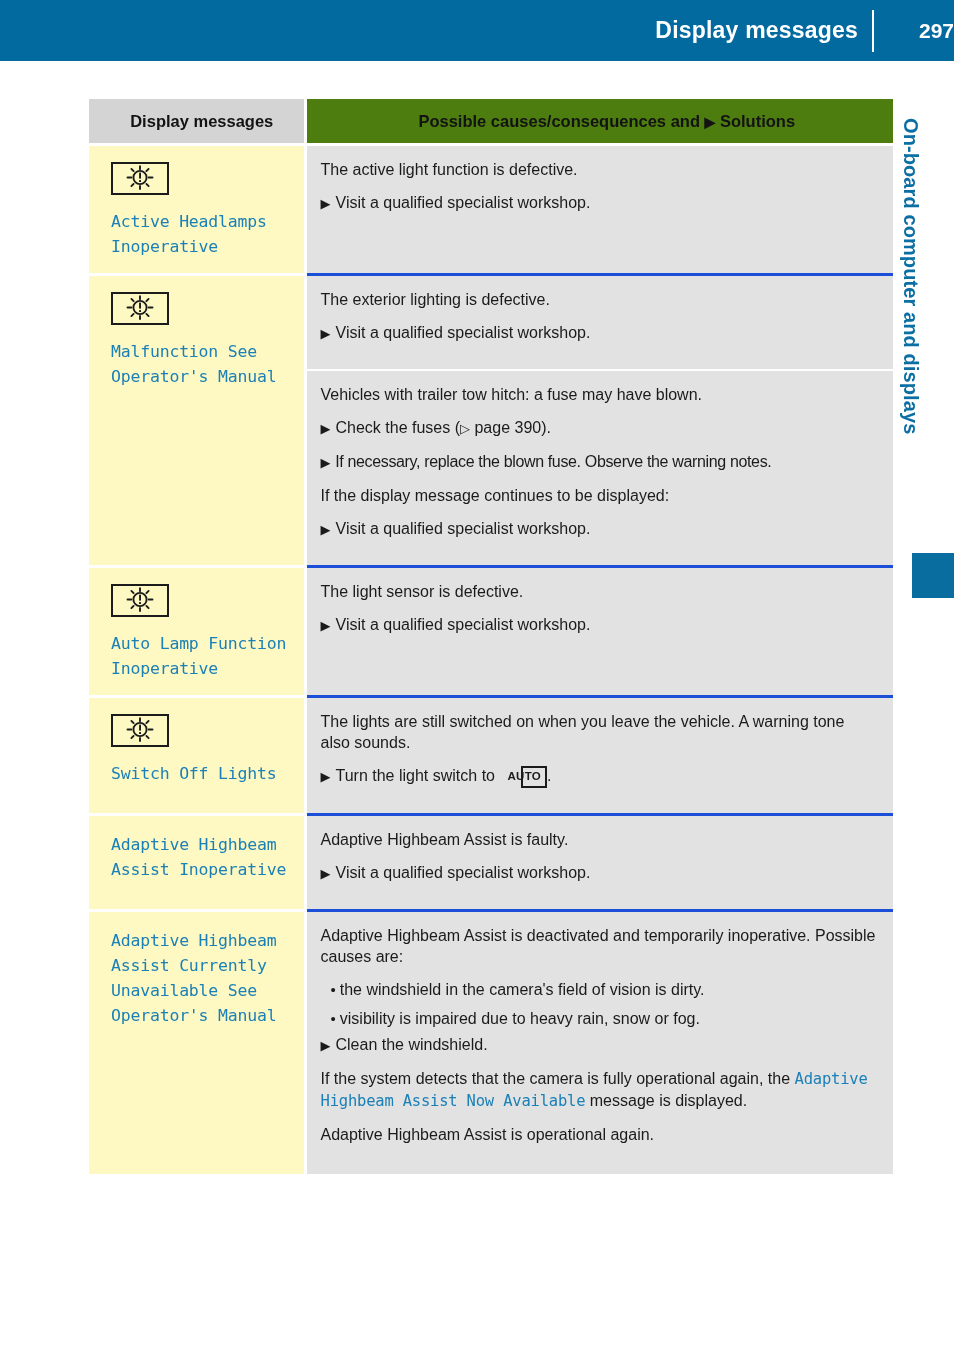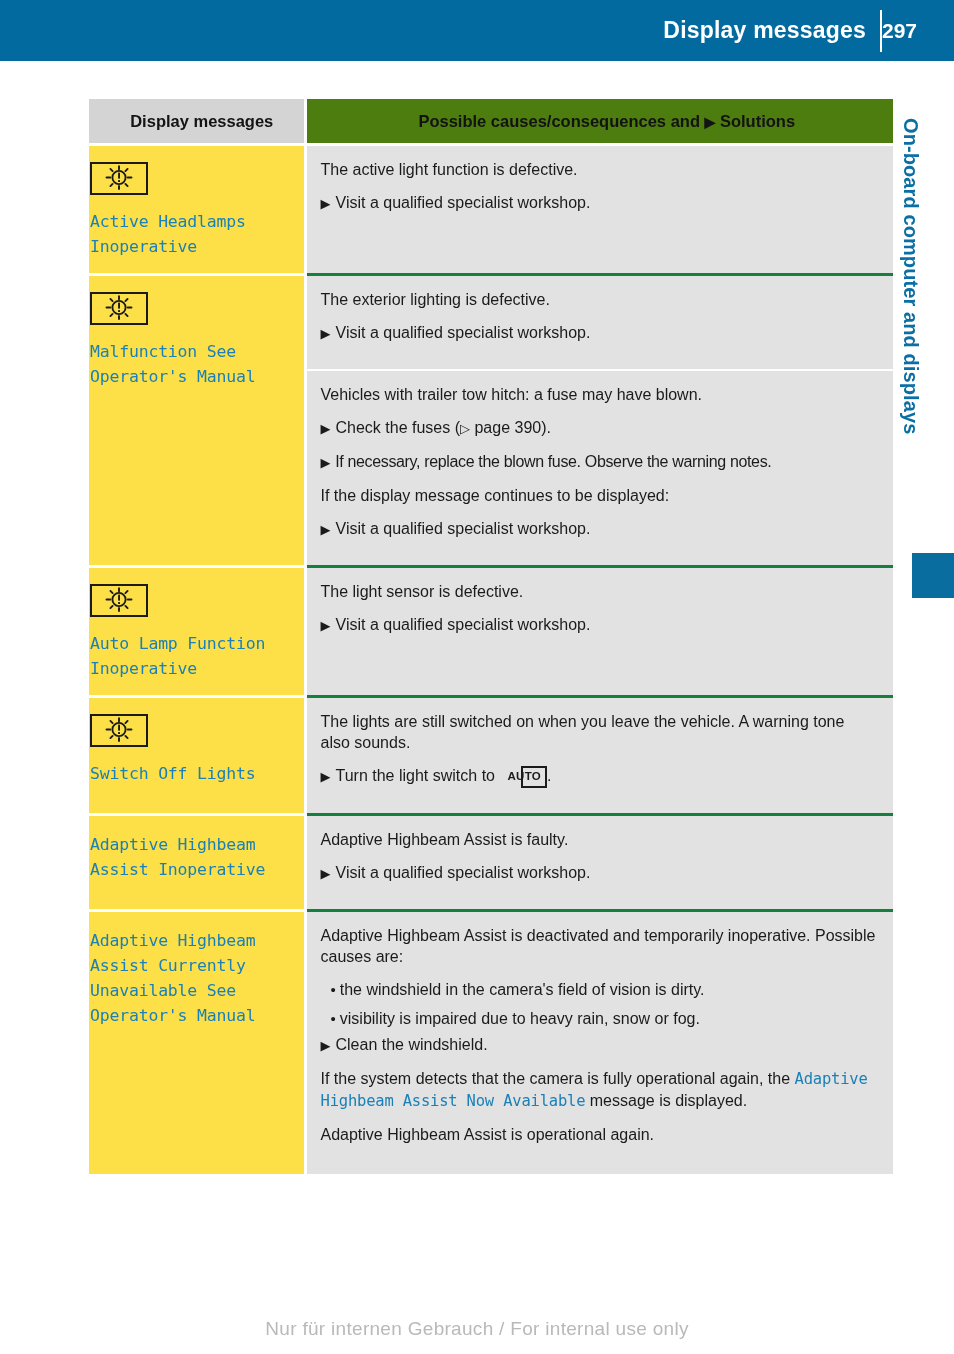--- a/index.html
+++ b/index.html
@@ -25,21 +25,21 @@
     font-weight: bold;
     letter-spacing: .2px;
     padding-right: 14px;
     line-height: 1;
   }
   .header-sep {
     width: 2px; height: 42px; background: #ffffff;
   }
   .header-page {
     color: #ffffff; font-size: 21px; font-weight: bold;
-    width: 72px; text-align: left; line-height: 1;
+    width: 80px; text-align: right; line-height: 1;
   }
 
   
   .side-label {
     position: absolute;
     top: 118px;
     left: 888px;
     width: 430px;
     height: 46px;
     color: #0b6fa4;
@@ -79,31 +79,31 @@
     border-bottom: 3px solid #ffffff;
   }
   .th-cell.right {
     background: #4d7c0f;
     border-left: 3px solid #ffffff;
     padding-left: 14px;
   }
   .th-cell .tri { font-size: 14px; }
 
   td.msgcell {
-    background: #fde047;
+    background: #fef9c3;
     vertical-align: top;
-    padding: 16px 8px 14px 1px;
+    padding: 16px 8px 14px 22px;
     border-bottom: 3px solid #ffffff;
   }
   td.descell {
     background: #e2e2e2;
     vertical-align: top;
     padding: 13px 16px 13px 14px;
     border-left: 3px solid #ffffff;
-    border-bottom: 3px solid #15803d;
+    border-bottom: 3px solid #1d4ed8;
   }
   td.descell.subrow { border-bottom: 2px solid #ffffff; }
   td.descell.nobottom { border-bottom: none; }
   td.msgcell.nobottom { border-bottom: none; }
 
   .lamp-icon {
     width: 58px; height: 33px;
     border: 2px solid #1b1b1b;
     display: block;
     margin-bottom: 14px;
@@ -348,15 +348,14 @@
             <p class="bullet"><span class="dot">•</span>the windshield in the camera's field of vision is dirty.</p>
             <p class="bullet"><span class="dot">•</span>visibility is impaired due to heavy rain, snow or fog.</p>
             <p class="step"><span class="tri">▶</span>Clean the windshield.</p>
             <p class="p">If the system detects that the camera is fully operational again, the <span class="inline-code">Adaptive Highbeam Assist Now Available</span> message is displayed.</p>
             <p class="p">Adaptive Highbeam Assist is operational again.</p>
           </td>
         </tr>
       </tbody>
   </table>
 
-  <div class="footer">Nur für internen Gebrauch / For internal use only</div>
 
 </div>
 
 </body></html>

